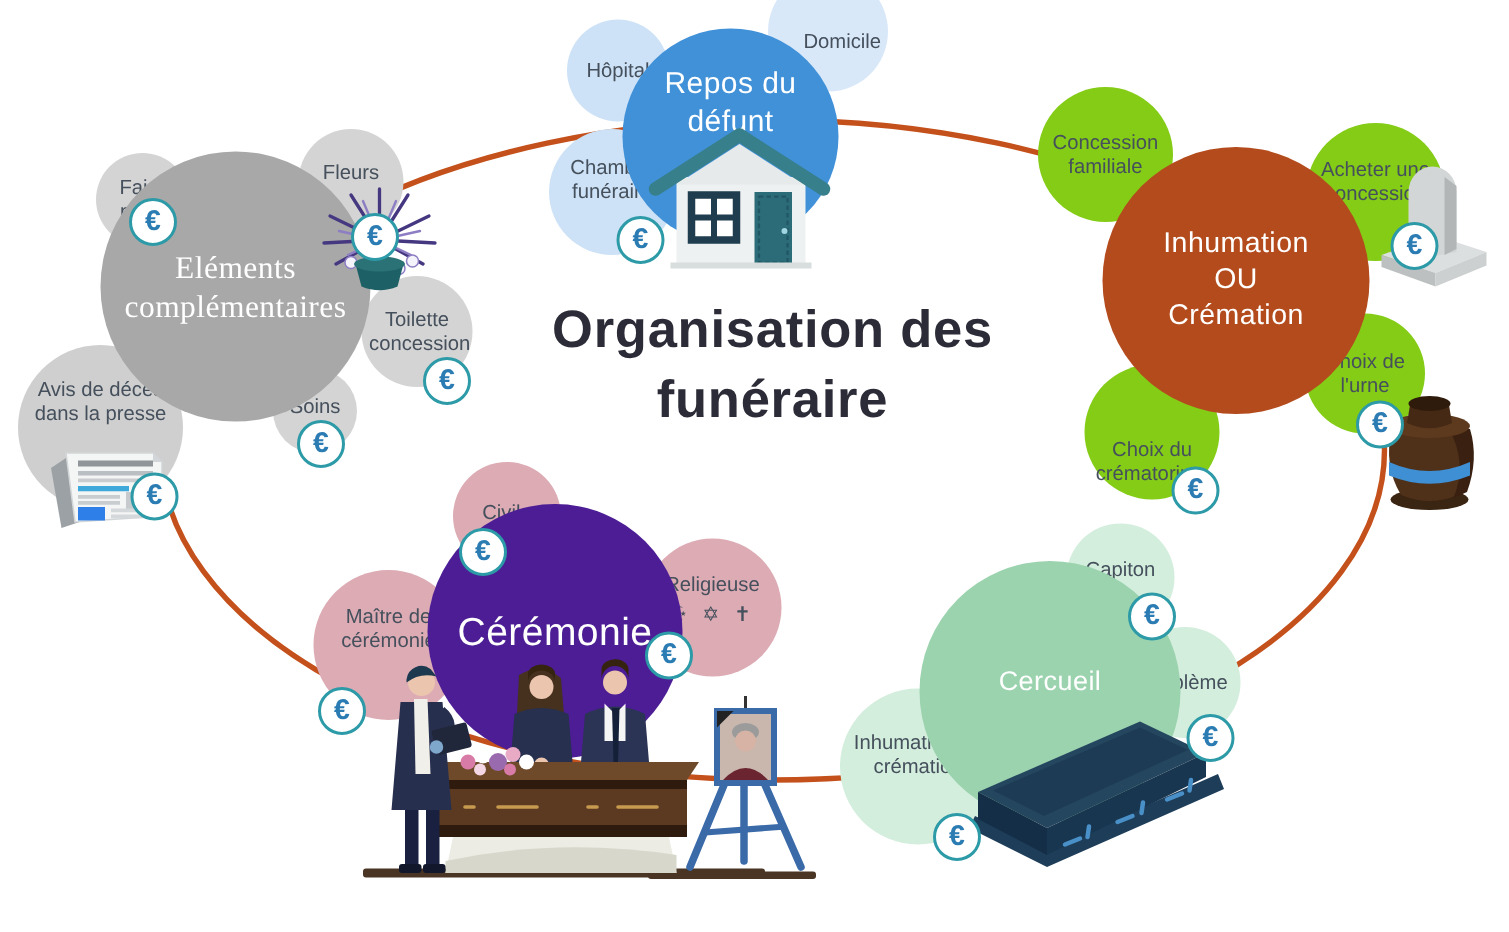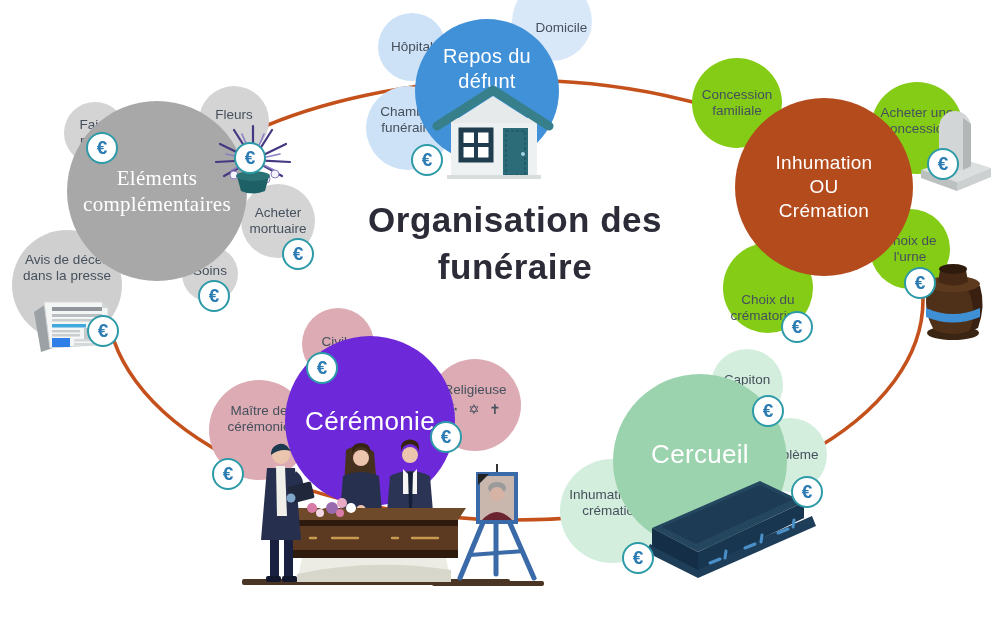--- a/index.html
+++ b/index.html
@@ -17,21 +17,21 @@
   .euro{position:absolute;width:32px;height:32px;border-radius:50%;background:#ffffff;
         border:2px solid #2d9aa8;color:#2c7cb4;display:flex;align-items:center;justify-content:center;
         font-size:19px;font-weight:700;z-index:6;box-sizing:border-box;}
   .title{position:absolute;left:358px;top:196px;width:314px;text-align:center;z-index:2;
          font-size:35px;font-weight:700;color:#2c2c38;line-height:1.35;letter-spacing:.5px;}
   .rel-symbols{display:block;margin-top:3px;font-size:15px;color:#a03c44;letter-spacing:3px;}
   
   .c-repos{background:#4191d9;} .c-repos-sat{background:#cde2f6;}
   .c-inh{background:#b34b1d;} .c-inh-sat{background:#84cc16;}
   .c-cer{background:#9bd3ae;} .c-cer-sat{background:#d3eedd;}
-  .c-cmy{background:#6d28d9;} .c-cmy-sat{background:#dcabb4;}
+  .c-cmy{background:#4c1d95;} .c-cmy-sat{background:#dcabb4;}
   .c-ele{background:#a8a8a8;} .c-ele-sat{background:#d4d4d4;}
 </style>
 </head>
 <body>
 
 <div class="stage">
 
   <svg class="connector" width="1006" height="621">
     <ellipse cx="515" cy="300" rx="408" ry="220" fill="none" stroke="#c4511b" stroke-width="3.6"></ellipse>
   </svg>
@@ -108,21 +108,21 @@
   <div class="circle sat c-cer-sat" style="left:711px;top:349px;width:72px;height:72px;">
     <span style="padding-bottom:10px;">Capiton</span>
   </div>
   <div class="circle sat c-cer-sat" style="left:753px;top:418px;width:74px;height:74px;">
     <span>Emblème</span>
   </div>
   <div class="circle sat c-cer-sat" style="left:560px;top:459px;width:104px;height:104px;">
     <span style="width:92px;padding-bottom:16px;">Inhumation ou crémation</span>
   </div>
   <div class="circle main c-cer" style="left:613px;top:374px;width:174px;height:174px;">
-    <span style="font-size:26px;padding-bottom:14px;">Cercueil</span>
+    <span style="font-size:18px;padding-bottom:14px;">Cercueil</span>
   </div>
   <svg class="illus" style="left:640px;top:466px;" width="180" height="124" viewBox="0 0 180 124">
     <path d="M6 86 L58 112 L176 60 L172 50 L58 100 L10 78 Z" fill="#1d3d59"></path>
     <path d="M12 62 L120 15 L164 36 L58 86 Z" fill="#25465f"></path>
     <path d="M22 61 L120 19 L152 34 L56 78 Z" fill="#1e3b55"></path>
     <path d="M12 62 L58 86 L58 104 L12 80 Z" fill="#142e47"></path>
     <path d="M58 86 L164 36 L164 52 L58 104 Z" fill="#193650"></path>
     <g stroke="#4a90c8" stroke-width="3" stroke-linecap="round">
       <line x1="70" y1="97" x2="80" y2="93"></line>
         <line x1="85" y1="92" x2="86" y2="85"></line>
@@ -232,21 +232,21 @@
       <span>€</span>
     </div>
 
   <div class="circle sat c-ele-sat" style="left:64px;top:102px;width:62px;height:62px;">
     <span style="width:44px;">Faire parts</span>
   </div>
   <div class="circle sat c-ele-sat" style="left:199px;top:86px;width:70px;height:70px;">
     <span style="padding-bottom:12px;">Fleurs</span>
   </div>
   <div class="circle sat c-ele-sat" style="left:241px;top:184px;width:74px;height:74px;">
-    <span style="width:64px;">Acheter mortuaire</span>
+    <span style="width:64px;">Toilette concession</span>
   </div>
   <div class="circle sat c-ele-sat" style="left:182px;top:246px;width:56px;height:56px;">
     <span style="padding-bottom:6px;">Soins</span>
   </div>
   <div class="circle sat" style="left:12px;top:230px;width:110px;height:110px;background:#cfcfcf;">
     <span style="width:96px;padding-bottom:34px;">Avis de décès dans la presse</span>
   </div>
   <div class="circle main c-ele" style="left:67px;top:101px;width:180px;height:180px;font-family:Liberation Serif, serif;">
     <span style="width:172px;font-size:21px;">Eléments complémentaires</span>
   </div>

